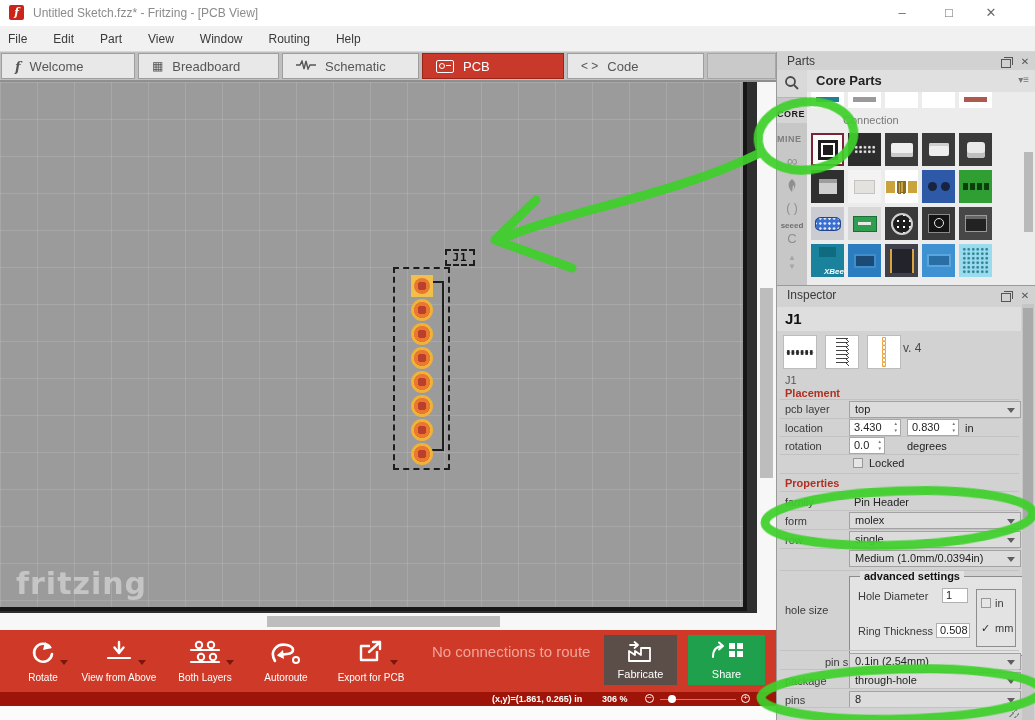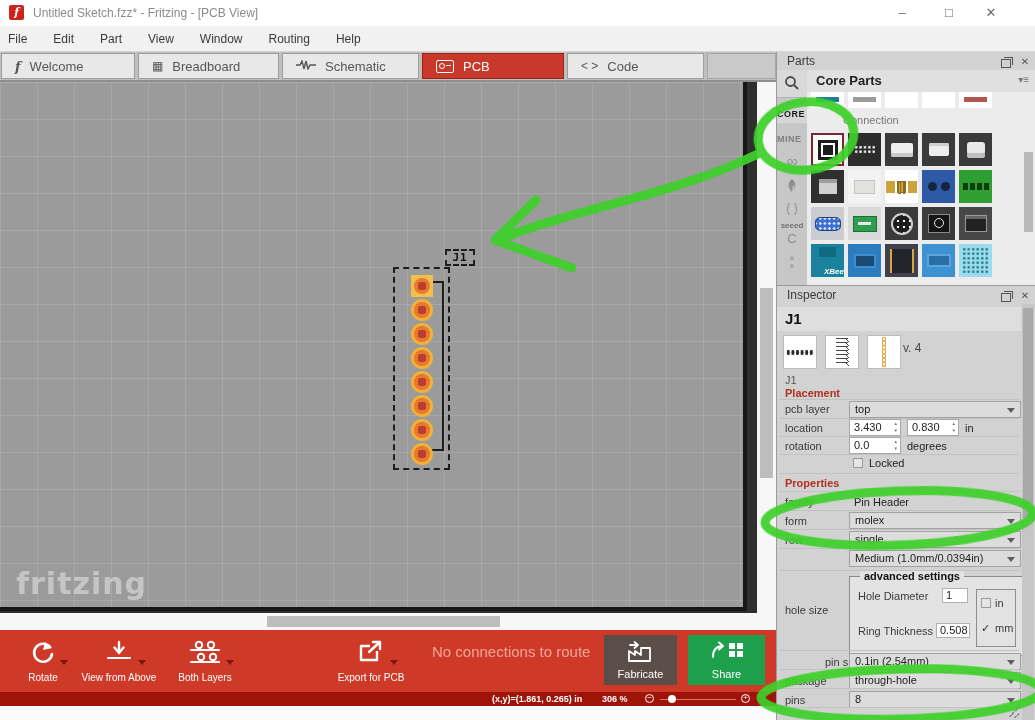--- a/index.html
+++ b/index.html
@@ -399,21 +399,21 @@
 
   <div class="ilabel" style="top:117px;">pcb layer</div>
   <div class="dd" style="left:72px;top:115px;width:172px;">top</div>
 
   <div class="ilabel" style="top:136px;">location</div>
   <div class="spin" style="left:72px;top:133px;width:52px;">3.430</div>
   <div class="spin" style="left:130px;top:133px;width:52px;">0.830</div>
   <div class="ivalue" style="left:188px;top:136px;">in</div>
 
   <div class="ilabel" style="top:154px;">rotation</div>
-  <div class="spin" style="left:72px;top:151px;width:52px;">0.0</div>
+  <div class="spin" style="left:72px;top:151px;width:36px;">0.0</div>
   <div class="ivalue" style="left:130px;top:154px;">degrees</div>
 
   <div class="cb" style="left:76px;top:172px;"></div>
   <div class="ivalue" style="left:92px;top:171px;">Locked</div>
 
   <div class="sechead" style="top:191px;">Properties</div>
 
   <div class="ilabel" style="top:210px;">family</div>
   <div class="ivalue" style="left:77px;top:210px;">Pin Header</div>
 
@@ -491,20 +491,28 @@
       <circle cx="11" cy="6" r="3.2" stroke="#fff" stroke-width="2" fill="none"></circle>
       <circle cx="23" cy="6" r="3.2" stroke="#fff" stroke-width="2" fill="none"></circle>
       <path d="M3 11 h28" stroke="#fff" stroke-width="2.2" stroke-linecap="round"></path>
       <circle cx="13" cy="18" r="3.2" stroke="#fff" stroke-width="2" fill="none"></circle>
       <circle cx="25" cy="18" r="3.2" stroke="#fff" stroke-width="2" fill="none"></circle>
       <path d="M3 23 h28" stroke="#fff" stroke-width="2.2" stroke-linecap="round"></path>
     </svg>
     <span class="ddot" style="left:64px;"></span>
     <div class="lbl">Both Layers</div>
   </div>
+  <div class="tbtn" style="left:243px;">
+    <svg width="34" height="28" viewBox="0 0 34 28">
+      <path d="M6 22 C0 12 8 4 18 6 C26 8 26 14 18 15 L10 16" stroke="#fff" stroke-width="2.6" fill="none" stroke-linecap="round"></path>
+      <path d="M14 11 L8 16.5 L15 20 Z" fill="#fff"></path>
+      <circle cx="27" cy="21" r="3" stroke="#fff" stroke-width="2" fill="none"></circle>
+    </svg>
+    <div class="lbl">Autoroute</div>
+  </div>
   <div class="tbtn" style="left:328px;">
     <svg width="32" height="28" viewBox="0 0 32 28">
       <path d="M22 12 v9 H6 V7 h9" stroke="#fff" stroke-width="2.4" fill="none" stroke-linejoin="round"></path>
       <path d="M14 13 L25 3 M25 3 h-7 M25 3 v7" stroke="#fff" stroke-width="2.4" fill="none" stroke-linecap="round"></path>
     </svg>
     <span class="ddot" style="left:62px;"></span>
     <div class="lbl">Export for PCB</div>
   </div>
   <div class="routemsg">No connections to route</div>
   <div class="bigbtn fabbtn">

